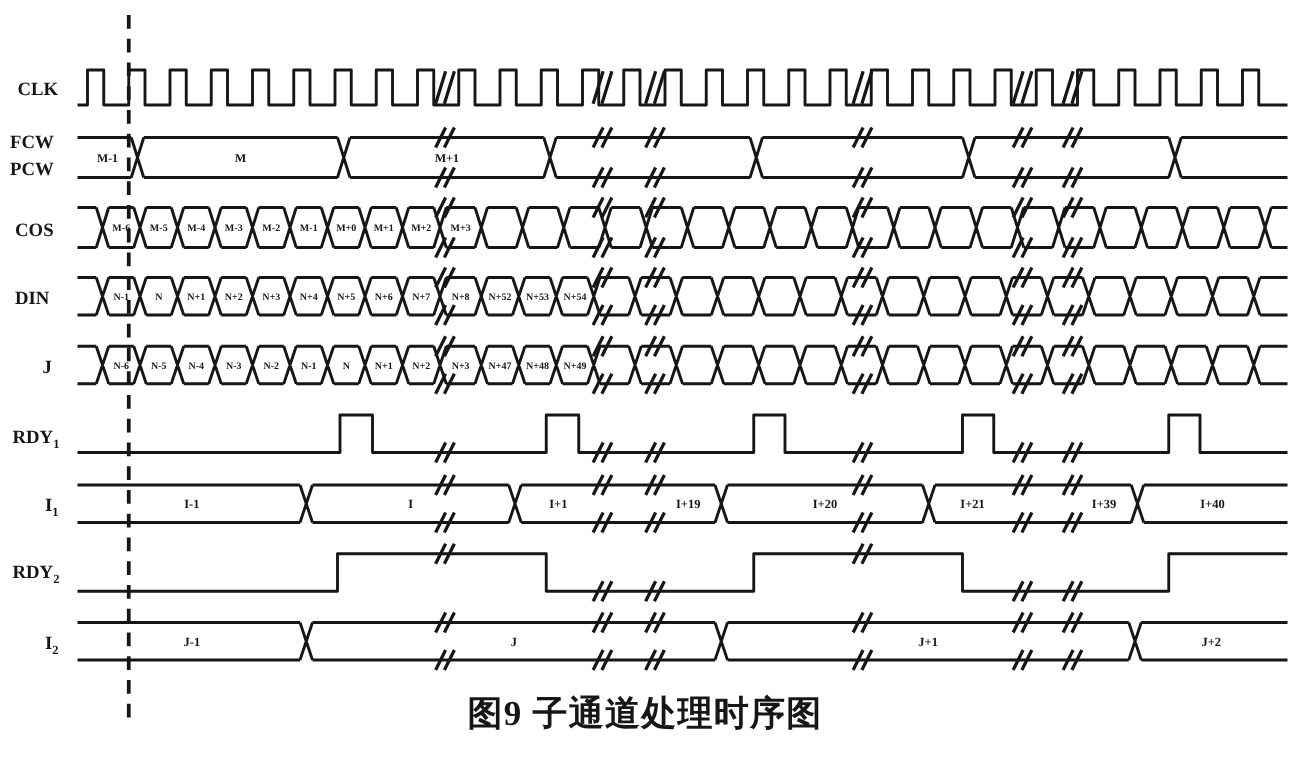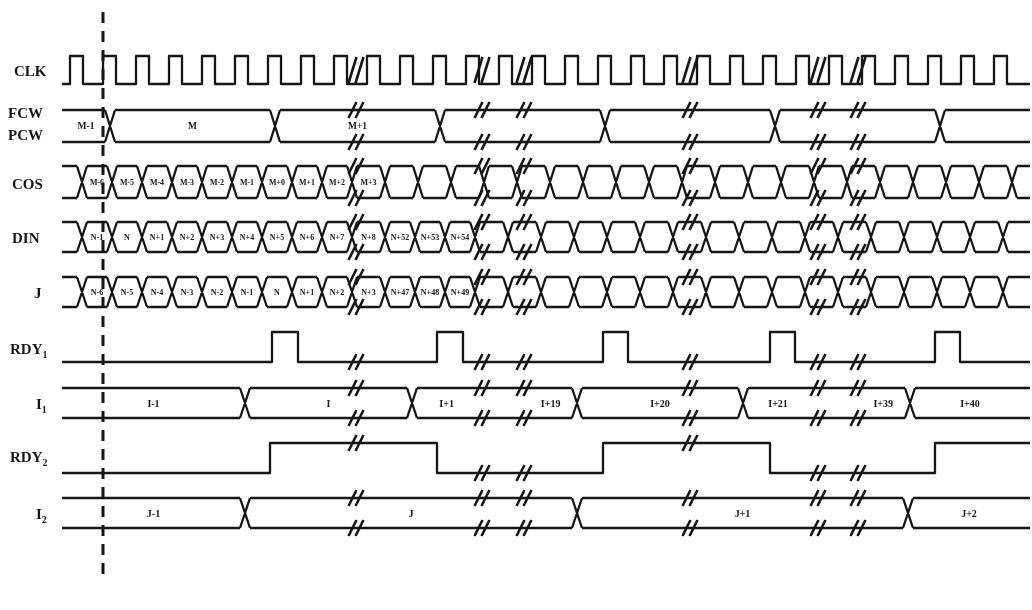--- a/index.html
+++ b/index.html
@@ -191,13 +191,14 @@
         <path d="M850.5,285L858.5,269M857.5,285L865.5,269" fill="none" stroke="#161616" stroke-width="2.6" stroke-linejoin="round"></path>
         <path d="M850.5,315L858.5,299M857.5,315L865.5,299" fill="none" stroke="#161616" stroke-width="2.6" stroke-linejoin="round"></path>
         <path d="M850.5,396L858.5,380M857.5,396L865.5,380" fill="none" stroke="#161616" stroke-width="2.6" stroke-linejoin="round"></path>
         <path d="M850.5,426L858.5,410M857.5,426L865.5,410" fill="none" stroke="#161616" stroke-width="2.6" stroke-linejoin="round"></path>
         <path d="M850.5,506L858.5,490M857.5,506L865.5,490" fill="none" stroke="#161616" stroke-width="2.6" stroke-linejoin="round"></path>
         <path d="M850.5,536L858.5,520M857.5,536L865.5,520" fill="none" stroke="#161616" stroke-width="2.6" stroke-linejoin="round"></path>
         <path d="M850.5,370L858.5,354M857.5,370L865.5,354" fill="none" stroke="#161616" stroke-width="2.6" stroke-linejoin="round"></path>
         <path d="M850.5,481L858.5,465M857.5,481L865.5,465" fill="none" stroke="#161616" stroke-width="2.6" stroke-linejoin="round"></path>
       </g>
     </svg>
+  <div id="caption">图9 子通道处理时序图</div>
 </div>
 
 </body></html>

